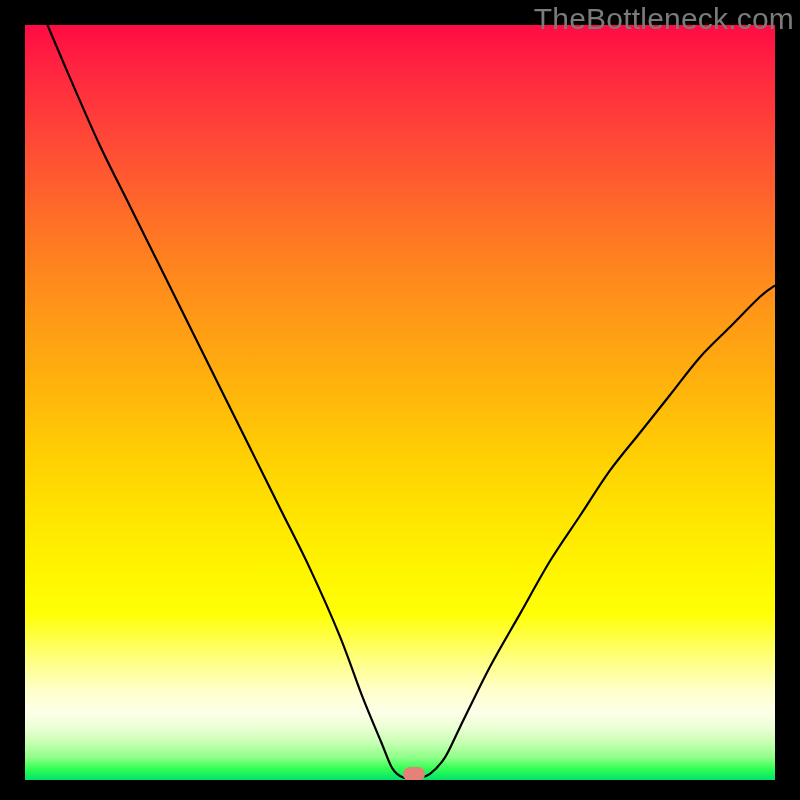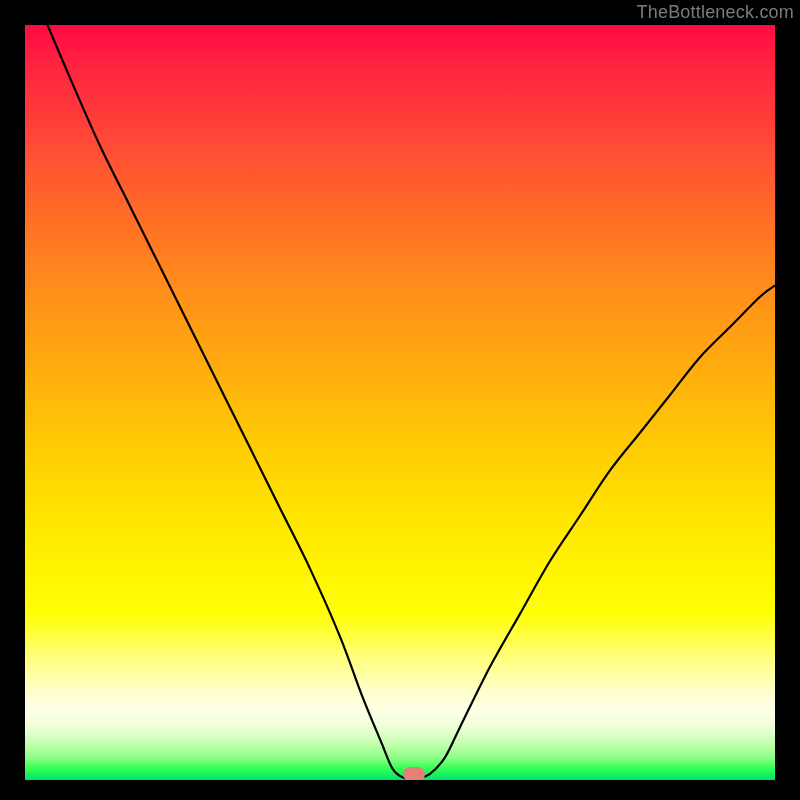--- a/index.html
+++ b/index.html
@@ -30,21 +30,21 @@
   }
   .curve { position:absolute; inset:0; }
   .curve path { fill:none; stroke:#000; stroke-width:2.2; }
   .marker {
     position:absolute; width:22px; height:14px; border-radius:7px;
     background:#e48279;
     transform:translate(-50%,-50%);
   }
   .watermark {
     position:absolute; top:2px; right:6px;
-    color:#7b7b7b; font-size:18px; font-weight:400;
+    color:#7b7b7b; font-size:30px; font-weight:400;
     letter-spacing:0.2px;
   }
 </style>
 </head>
 <body>
 
 <div class="frame">
   <div class="plot-area">
     <div class="gradient"></div>
     <svg class="curve" viewBox="0 0 750 755" preserveAspectRatio="none">

